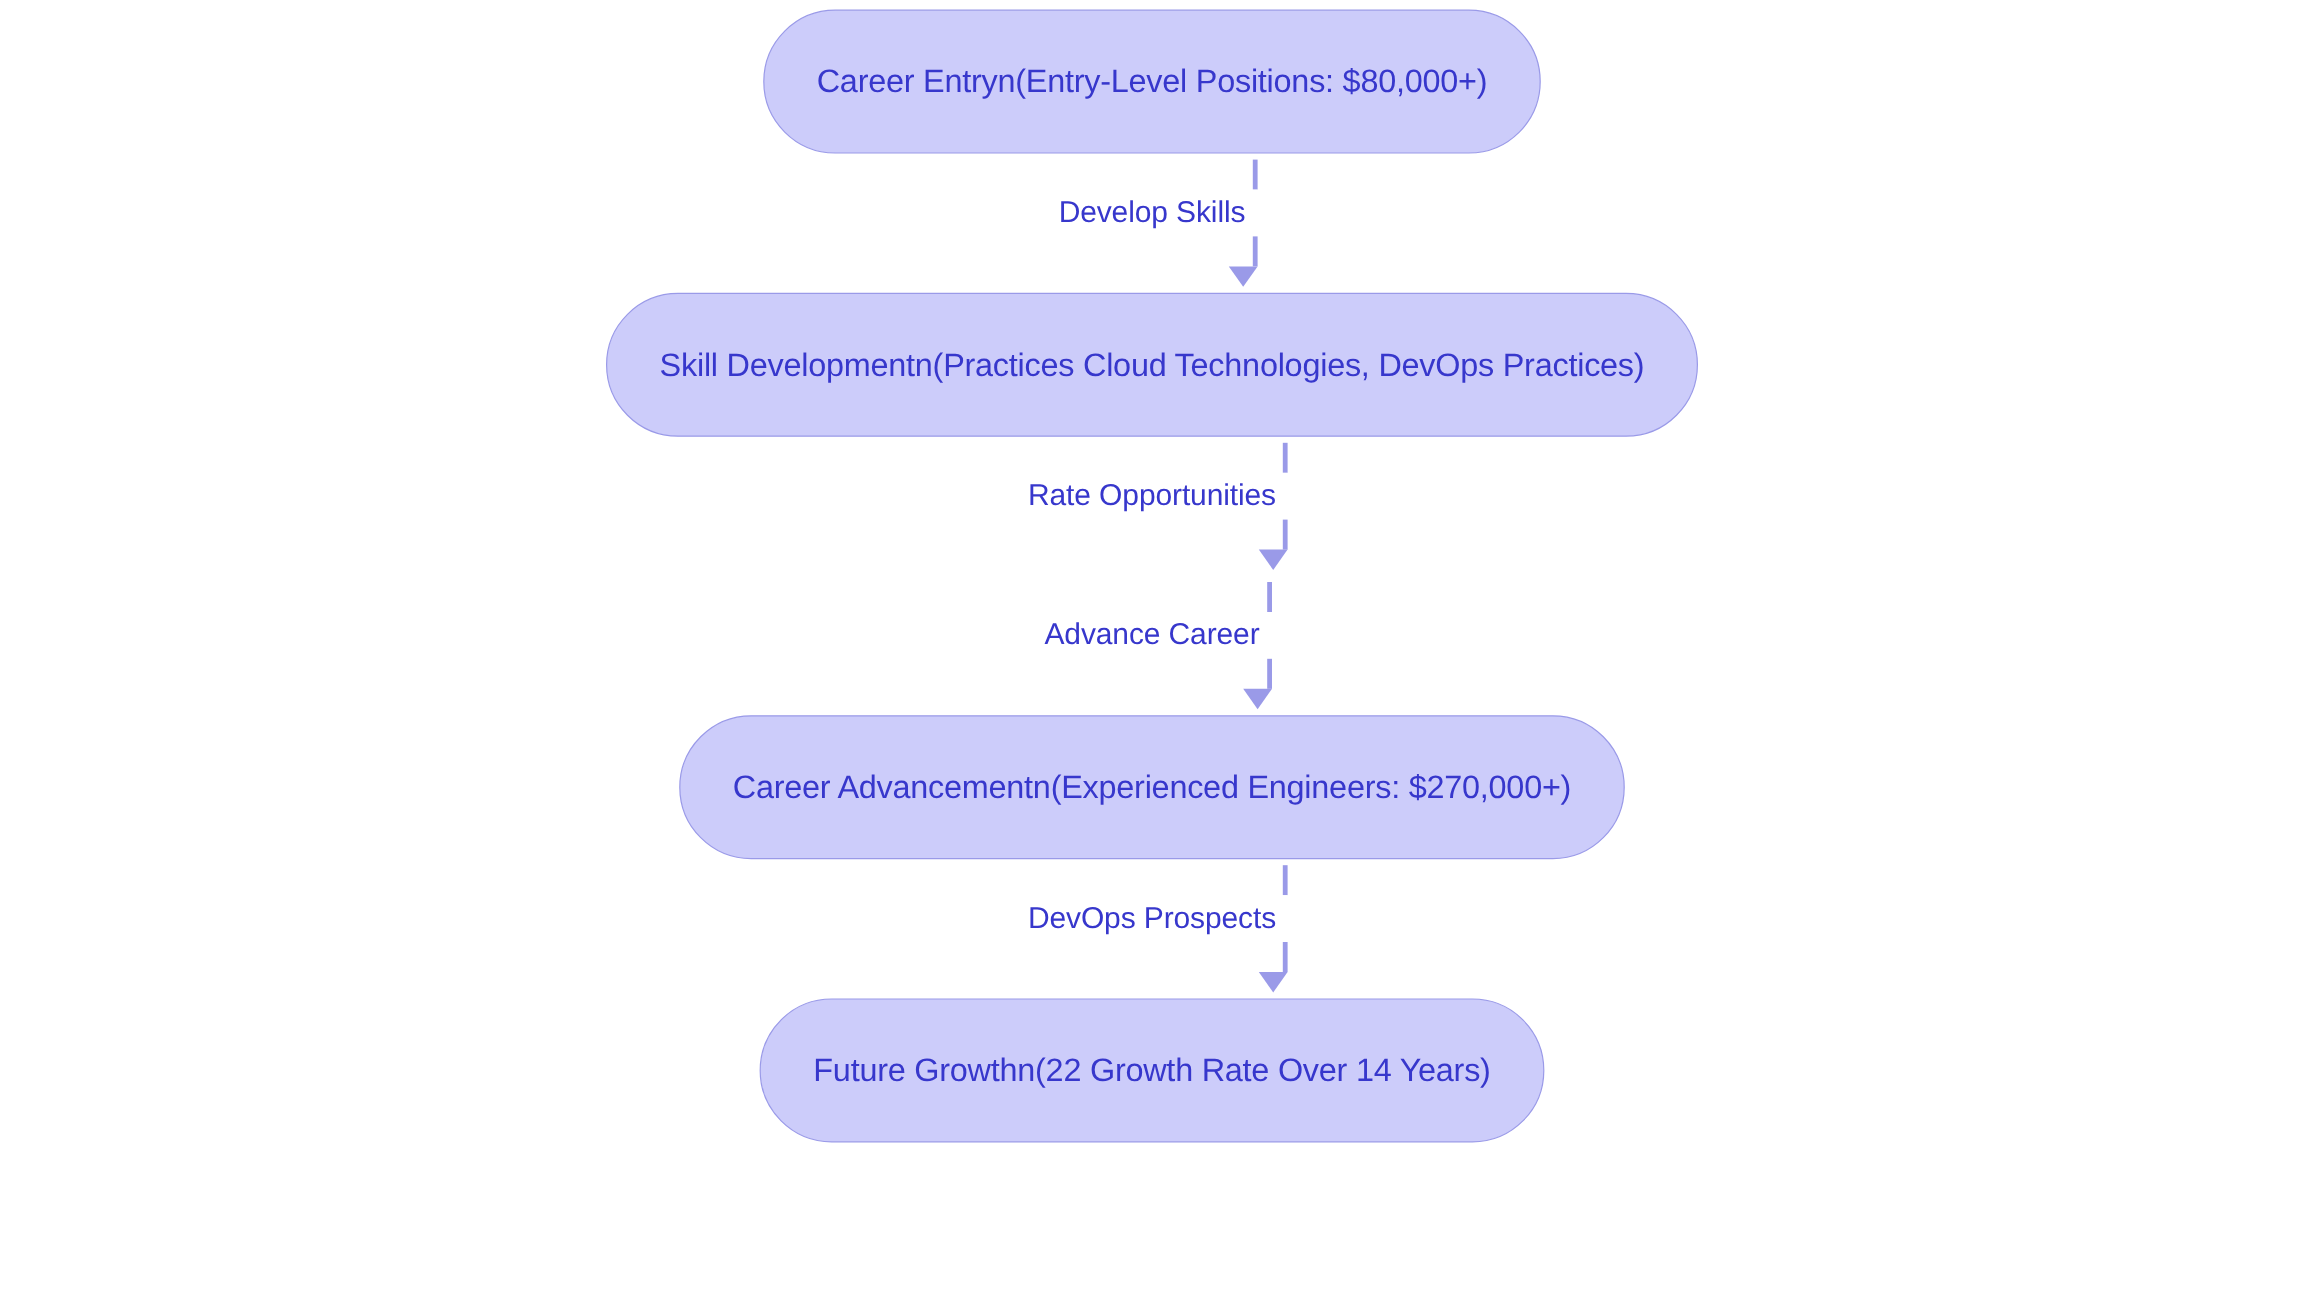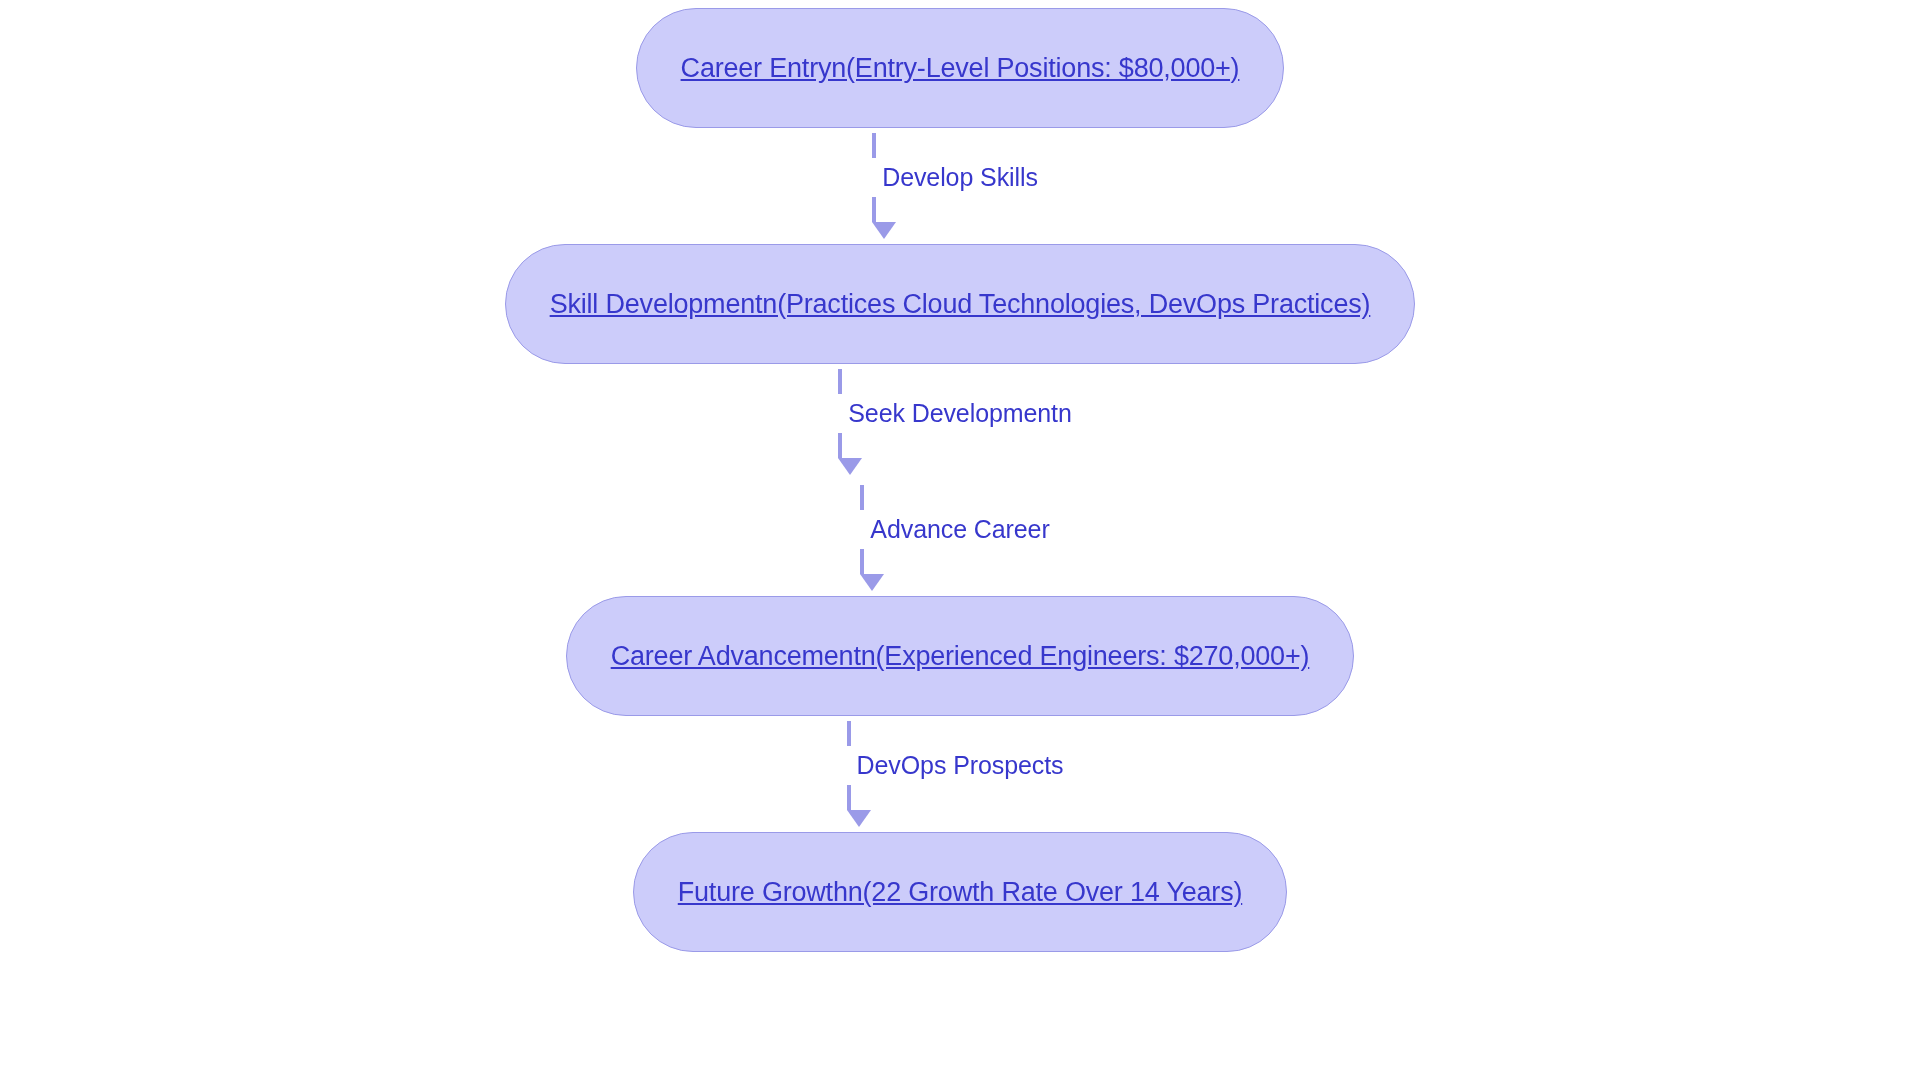--- a/index.html
+++ b/index.html
@@ -35,28 +35,27 @@
     font-family: "Liberation Sans", sans-serif;
     font-size: 27px;
     letter-spacing: -0.2px;
     line-height: 1;
     display: flex;
     align-items: center;
     justify-content: flex-start;
     white-space: nowrap;
     height: 120px;
     padding: 0 44px;
-    text-decoration: underline;
   }
 
   
   .edge {
     display: flex;
     flex-direction: column;
-    align-items: flex-start;
+    align-items: flex-end;
     justify-content: center;
     position: relative;
     height: 116px;
   }
   .edge-line-top,
   .edge-line-bottom {
     width: 4px;
     background: #9a9ae8;
   }
   .edge-line-top { height: 25px; }
@@ -96,21 +95,21 @@
     <div class="edge-line-bottom"></div>
     <div class="arrowhead"></div>
   </div>
 
   <div class="node">
     <span>Skill Developmentn(Practices Cloud Technologies, DevOps Practices)</span>
   </div>
 
   <div class="edge">
     <div class="edge-line-top"></div>
-    <div class="edge-label">Seek Developmentn</div>
+    <div class="edge-label">Rate Opportunities</div>
     <div class="edge-line-bottom"></div>
     <div class="arrowhead"></div>
   </div>
 
 
   <div class="edge">
     <div class="edge-line-top"></div>
     <div class="edge-label">Advance Career</div>
     <div class="edge-line-bottom"></div>
     <div class="arrowhead"></div>

